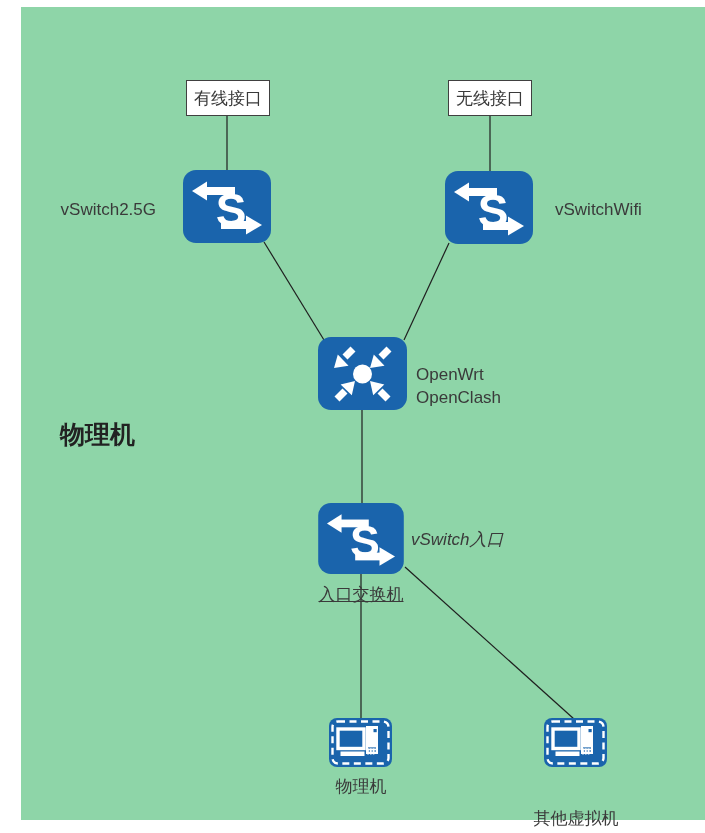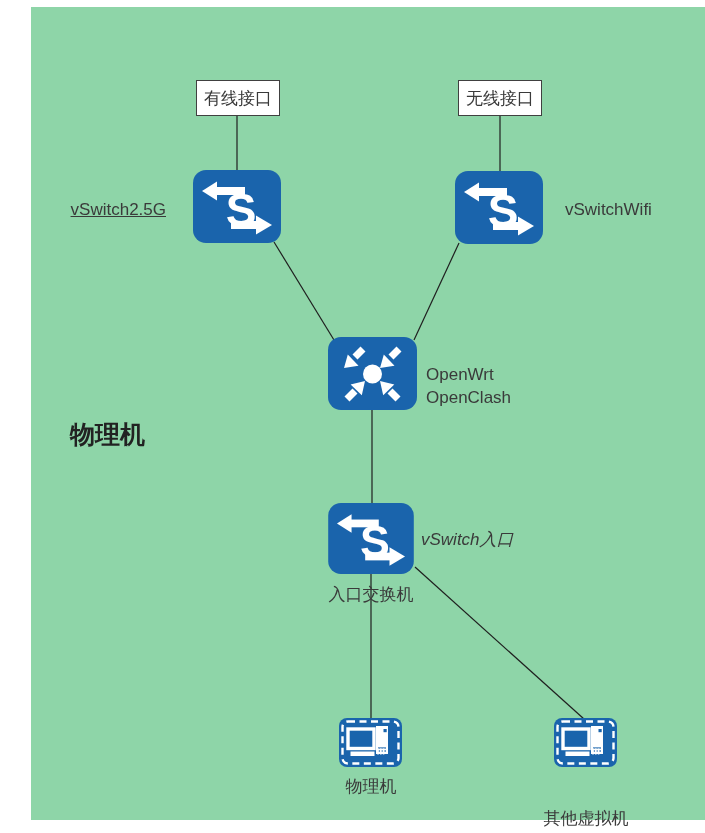--- a/index.html
+++ b/index.html
@@ -10,21 +10,21 @@
     --title-color:#222222;
     --box-border:#404040;
     --box-bg:#ffffff;
   }
   *{margin:0;padding:0;box-sizing:border-box;}
   html,body{background:#ffffff;}
   body{
     font-family:"Liberation Sans","DejaVu Sans",sans-serif;
     width:705px;height:833px;position:relative;overflow:hidden;
   }
-  #stage{position:absolute;left:18px;top:0;width:679px;height:833px;}
+  #stage{position:absolute;left:8px;top:0;width:679px;height:833px;}
   #canvas{
     position:absolute;left:13px;top:7px;width:684px;height:813px;
     background:var(--canvas-green);
   }
   #edges{position:absolute;left:0;top:0;width:705px;height:833px;pointer-events:none;}
   #edges line{stroke:var(--edge-color);stroke-width:1.2;}
   .node{position:absolute;}
   .iface-box{
     background:var(--box-bg);
     border:1px solid var(--box-border);
@@ -76,21 +76,21 @@
   </div>
 
   <svg class="node" style="left:175px;top:170px;" width="88" height="73" viewBox="0 0 88 73">
     <rect class="node-bg" x="0" y="0" width="88" height="73" rx="13"></rect>
     <line class="glyph-stroke" x1="23" y1="21" x2="52" y2="21" stroke-width="8"></line>
     <polygon class="glyph-fill" points="9,21 24,11.5 24,30.5"></polygon>
     <text class="s-letter" x="48" y="56" text-anchor="middle">S</text>
     <line class="glyph-stroke" x1="38" y1="55" x2="64" y2="55" stroke-width="8"></line>
     <polygon class="glyph-fill" points="79,55 63,45.5 63,64.5"></polygon>
   </svg>
-  <div class="lbl right" style="left:30px;top:199px;width:118px;text-decoration:underline;">vSwitch2.5G</div>
+  <div class="lbl right" style="left:30px;top:199px;width:118px;">vSwitch2.5G</div>
 
   <svg class="node" style="left:437px;top:171px;" width="88" height="73" viewBox="0 0 88 73">
     <rect class="node-bg" x="0" y="0" width="88" height="73" rx="13"></rect>
     <line class="glyph-stroke" x1="23" y1="21" x2="52" y2="21" stroke-width="8"></line>
     <polygon class="glyph-fill" points="9,21 24,11.5 24,30.5"></polygon>
     <text class="s-letter" x="48" y="56" text-anchor="middle">S</text>
     <line class="glyph-stroke" x1="38" y1="55" x2="64" y2="55" stroke-width="8"></line>
     <polygon class="glyph-fill" points="79,55 63,45.5 63,64.5"></polygon>
   </svg>
   <div class="lbl" style="left:547px;top:199px;text-align:right;">vSwitchWifi</div>
@@ -119,21 +119,21 @@
 
   <svg class="node" style="left:308px;top:503px;" width="90" height="71" viewBox="0 0 88 73">
     <rect class="node-bg" x="0" y="0" width="88" height="73" rx="13"></rect>
     <line class="glyph-stroke" x1="23" y1="21" x2="52" y2="21" stroke-width="8"></line>
     <polygon class="glyph-fill" points="9,21 24,11.5 24,30.5"></polygon>
     <text class="s-letter" x="48" y="56" text-anchor="middle">S</text>
     <line class="glyph-stroke" x1="38" y1="55" x2="64" y2="55" stroke-width="8"></line>
     <polygon class="glyph-fill" points="79,55 63,45.5 63,64.5"></polygon>
   </svg>
   <div class="lbl" style="left:403px;top:529px;font-style:italic;">vSwitch入口</div>
-  <div class="lbl center" style="left:303px;top:584px;width:100px;">入口交换机</div>
+  <div class="lbl center" style="left:303px;top:584px;width:100px;text-decoration:underline;">入口交换机</div>
 
   <svg class="node" style="left:321px;top:718px;" width="63" height="49" viewBox="0 0 63 49">
     <rect class="node-bg" x="0" y="0" width="63" height="49" rx="8"></rect>
     <rect x="3.5" y="3.5" width="56" height="42" rx="5.5" fill="none" stroke="#ffffff" stroke-width="2.4" stroke-dasharray="7 4.5"></rect>
     <rect class="glyph-fill" x="37" y="8" width="12" height="28"></rect>
     <rect x="44.5" y="11" width="3.2" height="3.2" fill="var(--node-blue)"></rect>
     <line x1="39" y1="30" x2="47" y2="30" stroke="var(--node-blue)" stroke-width="1.2"></line>
     <line x1="39" y1="33" x2="47" y2="33" stroke="var(--node-blue)" stroke-width="1.2"></line>
     <rect class="screen" x="9" y="11" width="26" height="19.5" stroke-width="3.4"></rect>
     <rect class="glyph-fill" x="11.5" y="33.5" width="24" height="4.5"></rect>

